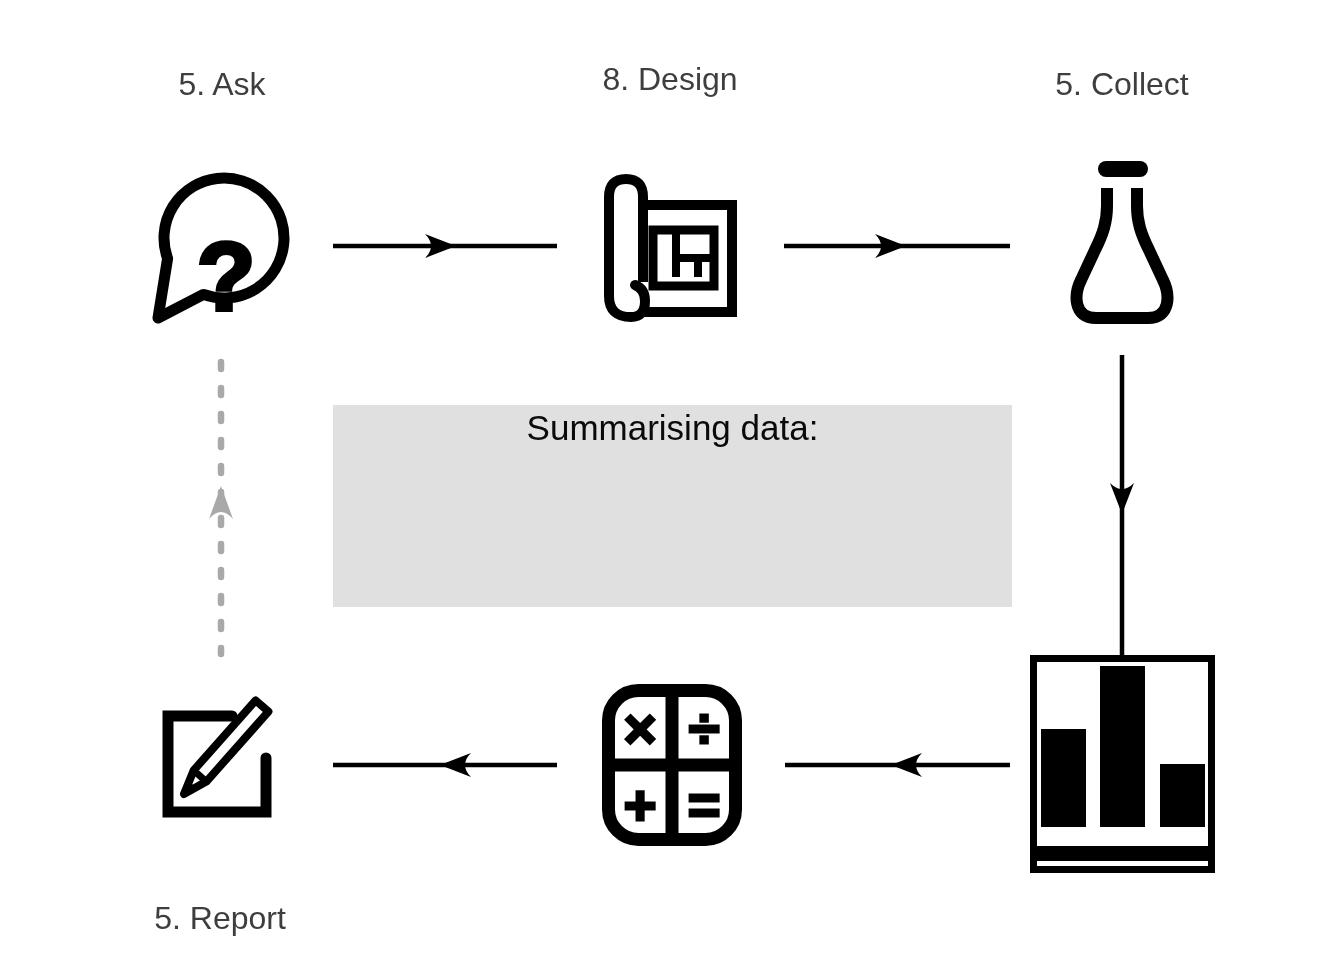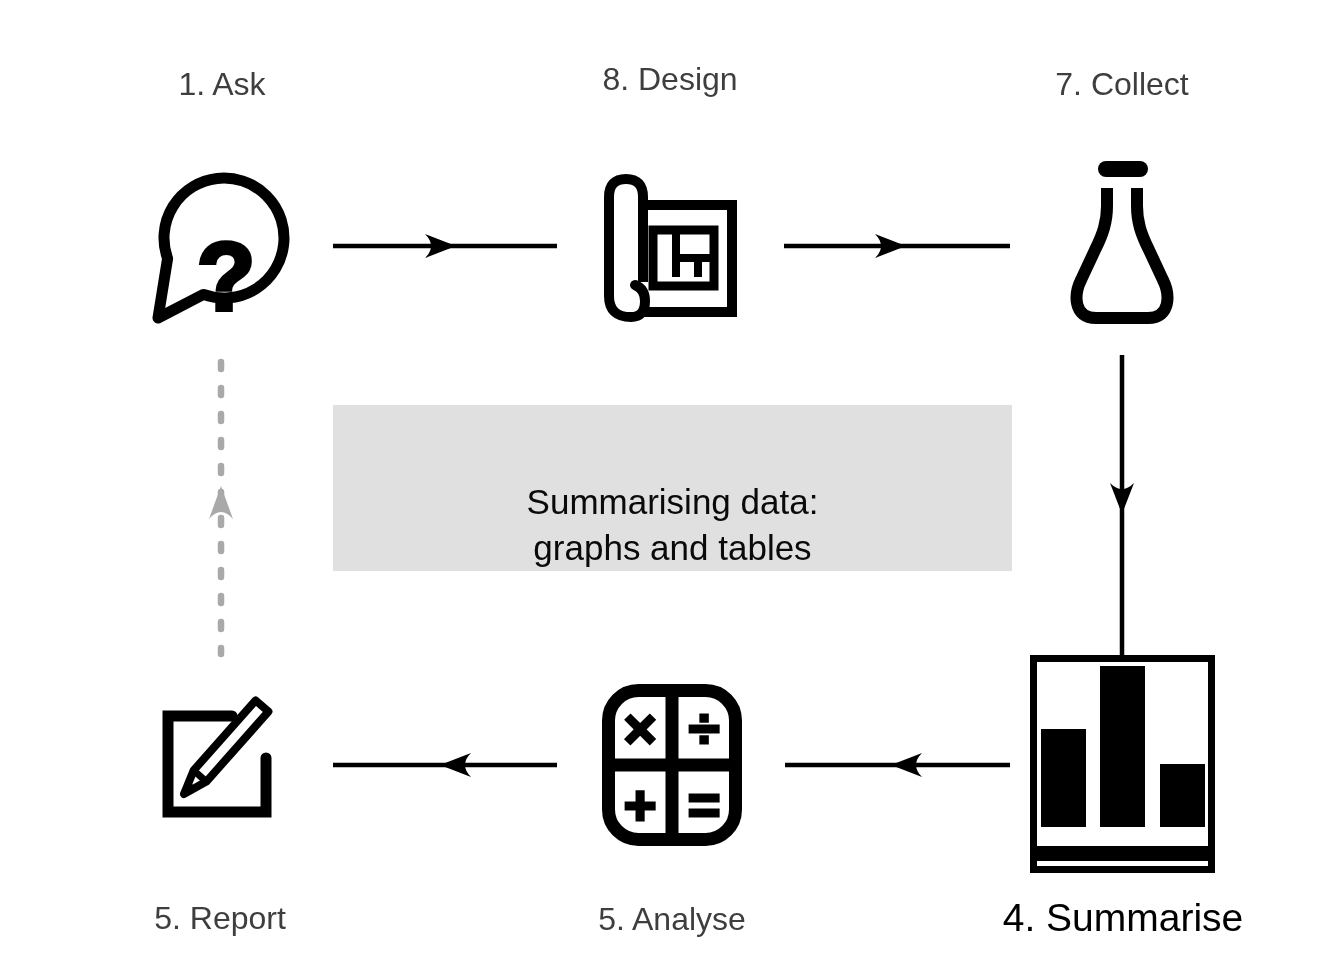--- a/index.html
+++ b/index.html
@@ -9,23 +9,23 @@
   }
   .step-label{
     position:absolute;transform:translateX(-50%);
     font-size:32px;line-height:1.15;color:var(--label-gray,#3e3e3e);
     white-space:nowrap;
   }
   .step-label.highlight{
     font-size:39px;color:var(--hl-label,#000);
   }
   #center-box{
-    position:absolute;left:333px;top:405px;width:679px;height:166px;
+    position:absolute;left:333px;top:405px;width:679px;height:202px;
     background:var(--box-bg,#e1e1e1);
-    display:flex;flex-direction:column;align-items:center;justify-content:flex-end;
+    display:flex;flex-direction:column;align-items:center;justify-content:flex-start;
   }
   #center-box .boxline{
     font-size:35px;line-height:46px;color:#0a0a0a;text-align:center;white-space:nowrap;
   }
   .icon{position:absolute;color:var(--ink,#000);}
   #arrows{position:absolute;left:0;top:0;pointer-events:none;}
   .solid-arrow{color:var(--ink,#000);}
   .dashed-arrow{color:var(--dash-gray,#a9a9a9);}
   svg text.glyph{
     font-family:"Liberation Sans", sans-serif;font-weight:bold;
@@ -66,28 +66,25 @@
     </g>
 
     <g class="dashed-arrow">
       <line x1="221" y1="362" x2="221" y2="654" stroke="currentColor" stroke-width="6.5" stroke-dasharray="7 19" stroke-linecap="round"></line>
       <path d="M221 486 L233 519 Q221 505 209 519 Z" fill="currentColor"></path>
     </g>
   </svg>
 
   <div id="center-box">
     <div class="boxline">Summarising data:</div>
-    <div class="boxline">graphs and tables</div>
   </div>
 
-  <div class="step-label" style="left:222px;top:66px">1. Ask</div>
+  <div class="step-label" style="left:222px;top:66px">5. Ask</div>
   <div class="step-label" style="left:670px;top:61px">8. Design</div>
-  <div class="step-label" style="left:1122px;top:66px">7. Collect</div>
-  <div class="step-label highlight" style="left:1123px;top:896px">4. Summarise</div>
-  <div class="step-label" style="left:672px;top:901px">5. Analyse</div>
+  <div class="step-label" style="left:1122px;top:66px">5. Collect</div>
   <div class="step-label" style="left:220px;top:900px">5. Report</div>
 
   <svg class="icon" style="left:148px;top:168px" width="148" height="158" viewBox="0 0 148 158">
     <path d="M19.6 90.5 A60 60 0 1 1 55.5 126.4 L10 150 Z" fill="#fff" stroke="currentColor" stroke-width="11" stroke-linejoin="round"></path>
     <text class="glyph" x="78" y="72" font-size="96" stroke-width="4" dy="36">?</text>
   </svg>
 
   <svg class="icon" style="left:600px;top:170px" width="145" height="152" viewBox="0 0 145 152">
     <path d="M35 35 H132 V142 H25" fill="#fff" stroke="currentColor" stroke-width="10"></path>
     <rect x="53" y="60" width="61" height="56" fill="none" stroke="currentColor" stroke-width="9"></rect>

